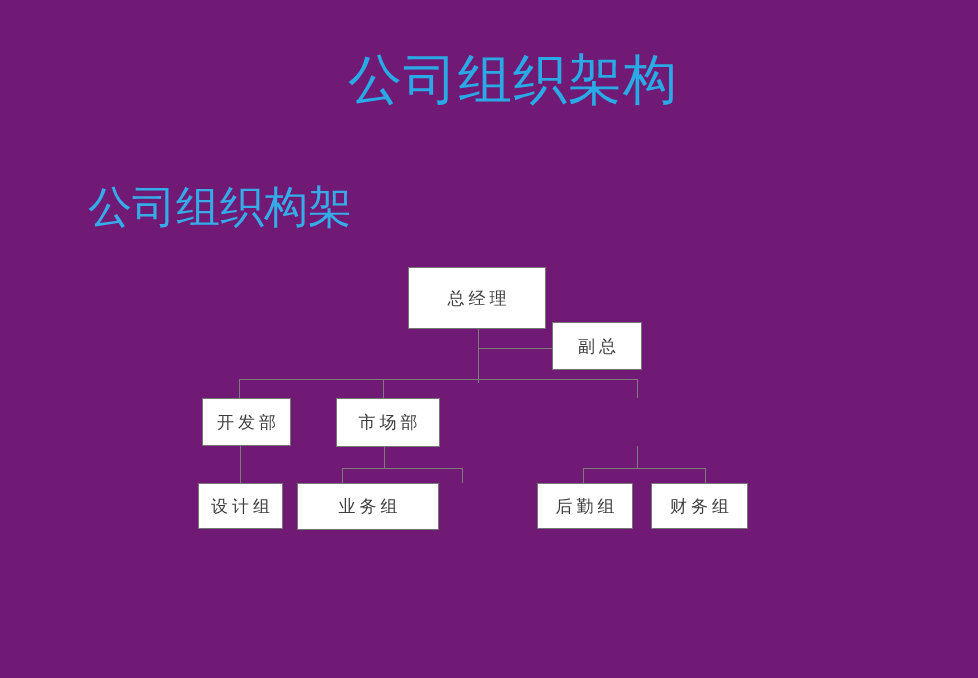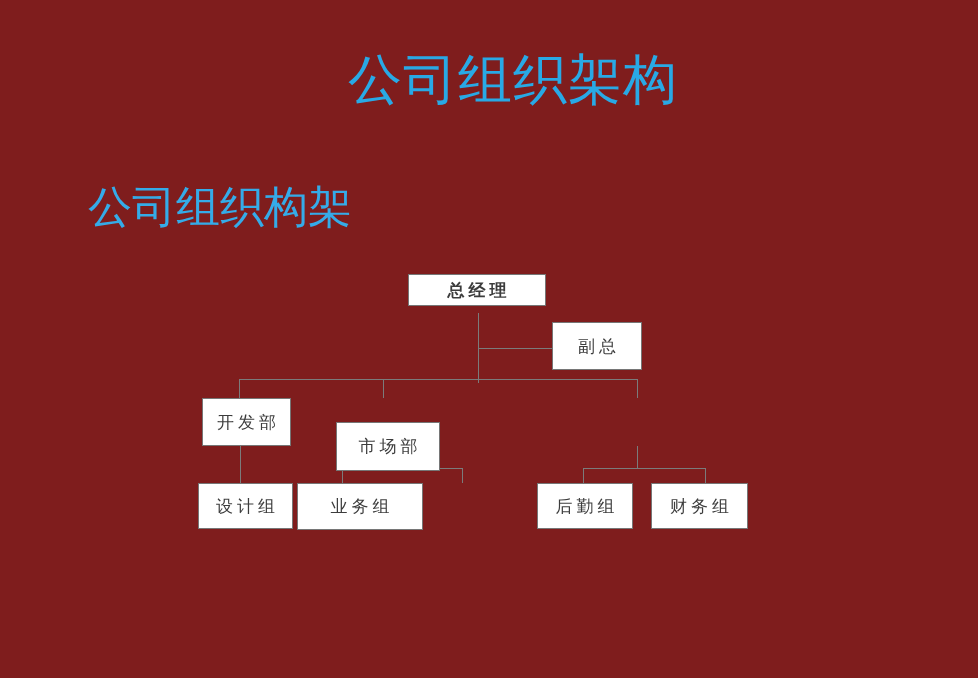--- a/index.html
+++ b/index.html
@@ -6,21 +6,21 @@
     --heading-blue:#29A9E5;
     --subheading-blue:#35ABE8;
     --line-gray:#7b7b7b;
     --box-border:#767676;
     --box-text:#3c3c3c;
   }
   html,body{margin:0;padding:0;background:#ffffff;}
   .canvas{
     position:relative;
     width:978px;height:678px;
-    background:#7f1d1d;
+    background:#701a75;
     overflow:hidden;
     font-family:"DejaVu Sans", sans-serif;
   }
   .title{
     position:absolute;
     left:348px;top:50px;
     font-size:54px;
     line-height:1.1;
     color:var(--heading-blue);
     font-family:"DejaVu Serif","Liberation Serif",serif;
@@ -71,23 +71,23 @@
     <div class="line" style="left:240px;top:446px;width:1px;height:37px;"></div>
     <div class="line" style="left:384px;top:447px;width:1px;height:21px;"></div>
     <div class="line" style="left:342px;top:468px;width:121px;height:1px;"></div>
     <div class="line" style="left:342px;top:468px;width:1px;height:15px;"></div>
     <div class="line" style="left:462px;top:468px;width:1px;height:15px;"></div>
     <div class="line" style="left:637px;top:446px;width:1px;height:22px;"></div>
     <div class="line" style="left:583px;top:468px;width:123px;height:1px;"></div>
     <div class="line" style="left:583px;top:468px;width:1px;height:15px;"></div>
     <div class="line" style="left:705px;top:468px;width:1px;height:15px;"></div>
 
-    <div class="node" style="left:408px;top:274px;width:138px;height:32px;font-weight:bold;">总经理</div>
+    <div class="node" style="left:408px;top:267px;width:138px;height:62px;">总经理</div>
     <div class="node" style="left:202px;top:398px;width:89px;height:48px;">开发部</div>
     <div class="node" style="left:552px;top:322px;width:90px;height:48px;">副总</div>
-    <div class="node" style="left:336px;top:398px;width:104px;height:49px;margin-top:24px;">市场部</div>
-    <div class="node" style="left:198px;top:483px;width:95px;height:46px;">设计组</div>
-    <div class="node" style="left:297px;top:483px;width:126px;height:47px;">业务组</div>
+    <div class="node" style="left:336px;top:398px;width:104px;height:49px;">市场部</div>
+    <div class="node" style="left:198px;top:483px;width:85px;height:46px;">设计组</div>
+    <div class="node" style="left:297px;top:483px;width:142px;height:47px;">业务组</div>
     <div class="node" style="left:537px;top:483px;width:96px;height:46px;">后勤组</div>
     <div class="node" style="left:651px;top:483px;width:97px;height:46px;font-family:Liberation Mono, monospace;">财务组</div>
 
   </div>
 </div>
 
 </body></html>

